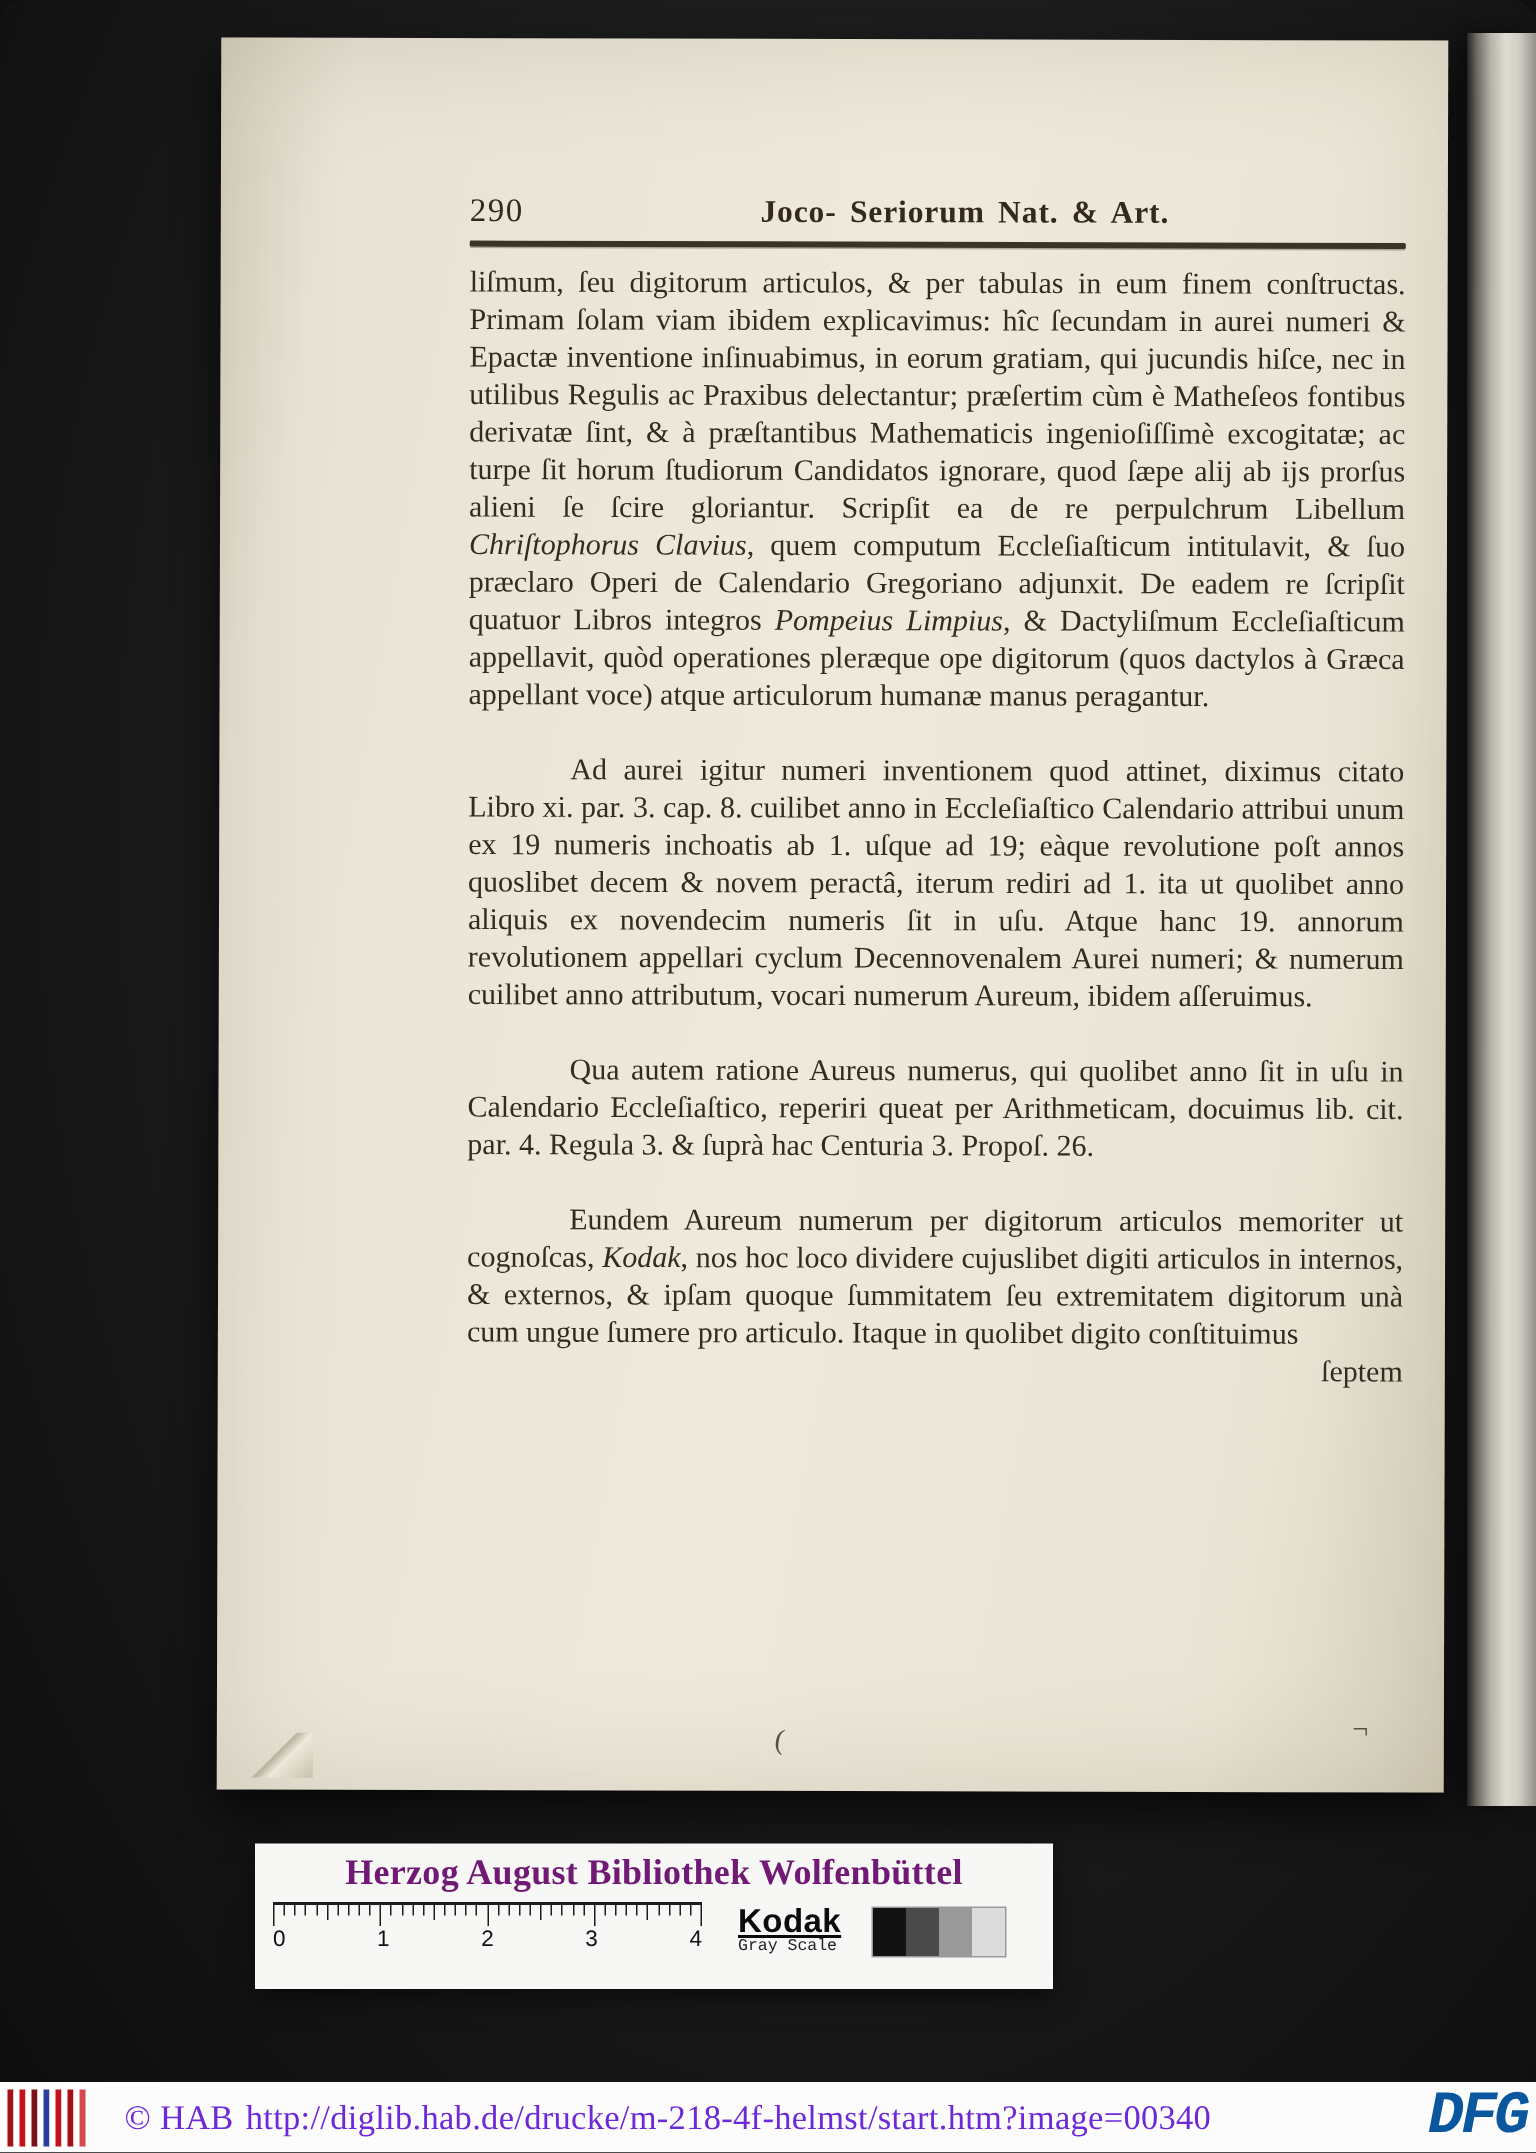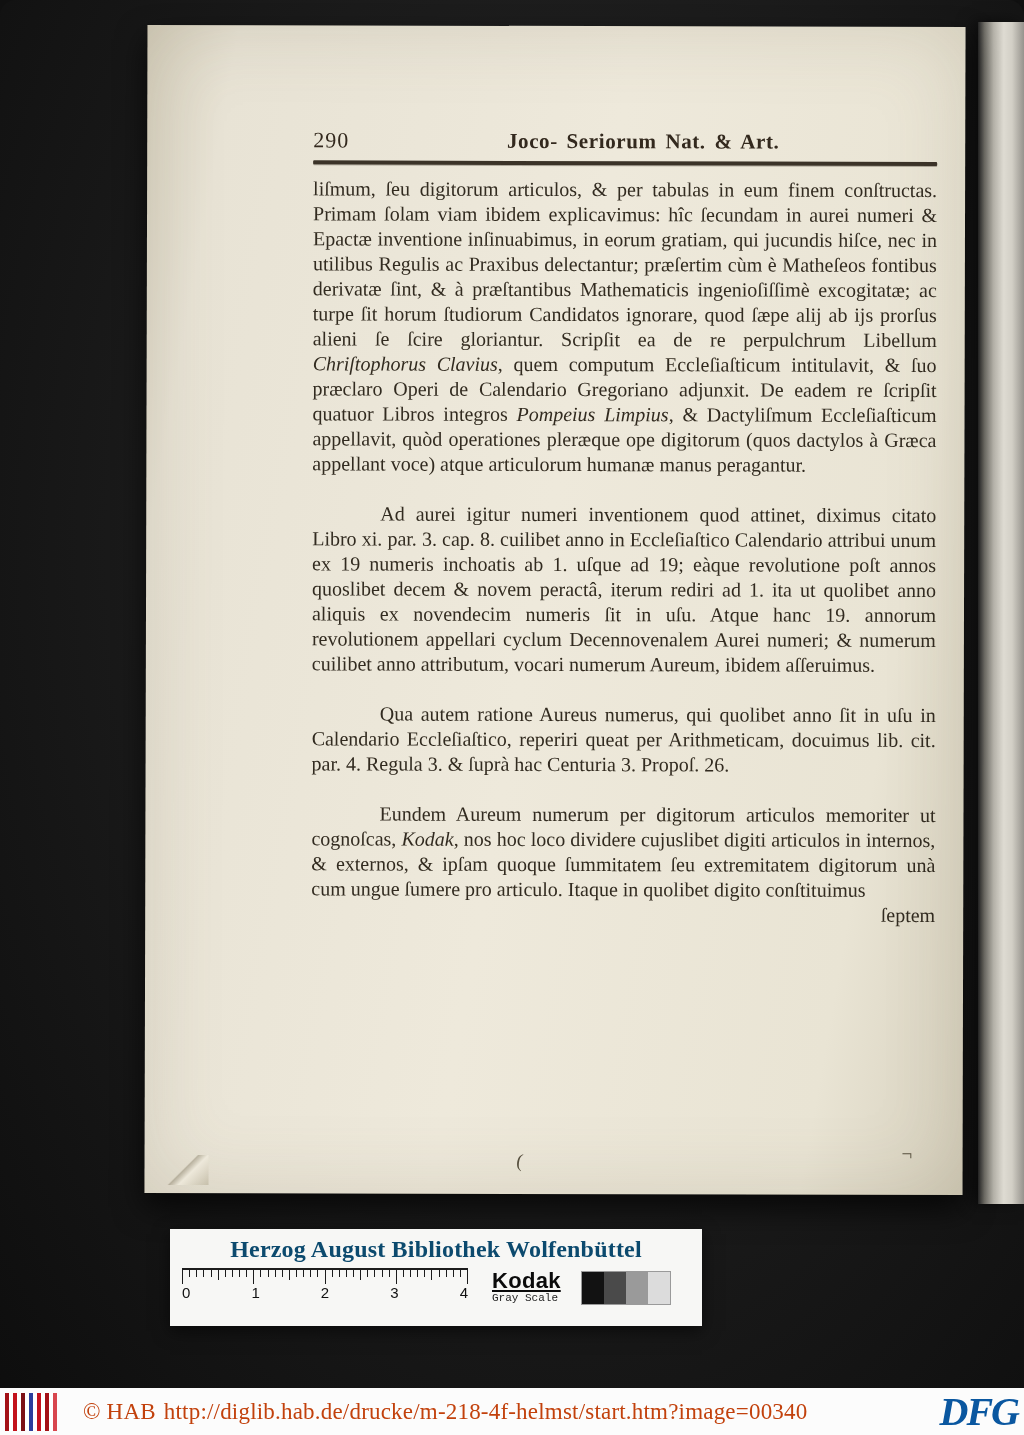--- a/index.html
+++ b/index.html
@@ -47,45 +47,45 @@
   .fold {
     position:absolute; left:22px; bottom:8px; width:42px; height:30px;
     background: linear-gradient(135deg, transparent 42%, rgba(110,100,75,.35) 45%, rgba(238,233,219,.95) 58%, rgba(150,140,110,.35) 100%);
   }
   
   .card {
     position:absolute; left:170px; top:1229px; width:532px; height:97px;
     background:#f7f7f5; box-shadow:0 5px 16px rgba(0,0,0,.55);
     padding:7px 12px 0 12px;
   }
-  .card-title { font-weight:bold; font-size:24px; text-align:center; color:#0c4a6e; letter-spacing:.2px; }
+  .card-title { font-weight:bold; font-size:24px; text-align:center; color:#701a75; letter-spacing:.2px; }
   .card-row { display:flex; margin-top:5px; align-items:flex-start; }
   .ruler { width:286px; }
   .ticks { display:flex; justify-content:space-between; border-top:2px solid #1c1c1c; height:15px; }
   .tick { width:1px; background:#1c1c1c; height:7px; }
   .tick.mid { height:10px; }
   .tick.major { height:14px; }
   .numbers { display:flex; justify-content:space-between; font-family:"Liberation Sans",sans-serif; font-size:15px; color:#111; margin-top:1px; }
   .kodak { margin-left:24px; margin-top:1px; text-align:left; }
   .kodak-brand { font-family:"Liberation Sans",sans-serif; font-weight:bold; font-size:22px; color:#0b0b0b; letter-spacing:.3px; line-height:1.05;text-decoration:underline; }
   .kodak-sub { font-family:Liberation Mono, monospace; font-size:11px; color:#222; }
   .patches { display:flex; margin-left:20px; margin-top:3px; border:1px solid #9a9a9a; }
   .patches span { width:22px; height:32px; display:block; }
   
   .footer {
     position:absolute; left:0; bottom:0; width:1024px; height:47px;
     background:#fcfcfc; display:flex; align-items:center;
   }
   .colorbar { display:flex; height:38px; margin-left:5px; }
   .colorbar span { width:4px; height:100%; display:block; }
-  .footer-text { margin-left:26px; font-size:23px; color:#c2410c; letter-spacing:.2px; white-space:nowrap; }
+  .footer-text { margin-left:26px; font-size:23px; color:#6d28d9; letter-spacing:.2px; white-space:nowrap; }
   .footer-text .url { margin-left:8px; }
   .dfg {
     margin-left:auto; margin-right:6px;
-    font-family:Liberation Serif, serif; font-weight:bold; font-style:italic;
+    font-family:Liberation Mono, monospace; font-weight:bold; font-style:italic;
     font-size:40px; color:#0a57a0; letter-spacing:-2px; line-height:1;
   }
 </style>
 </head>
 <body>
 
 <div class="stage">
 
   <div class="book-edge"></div>
 

